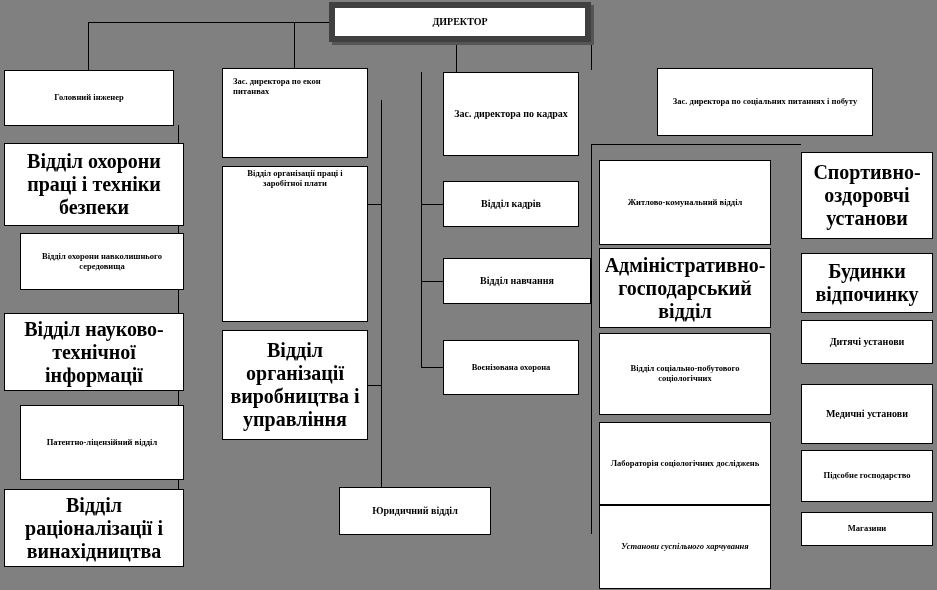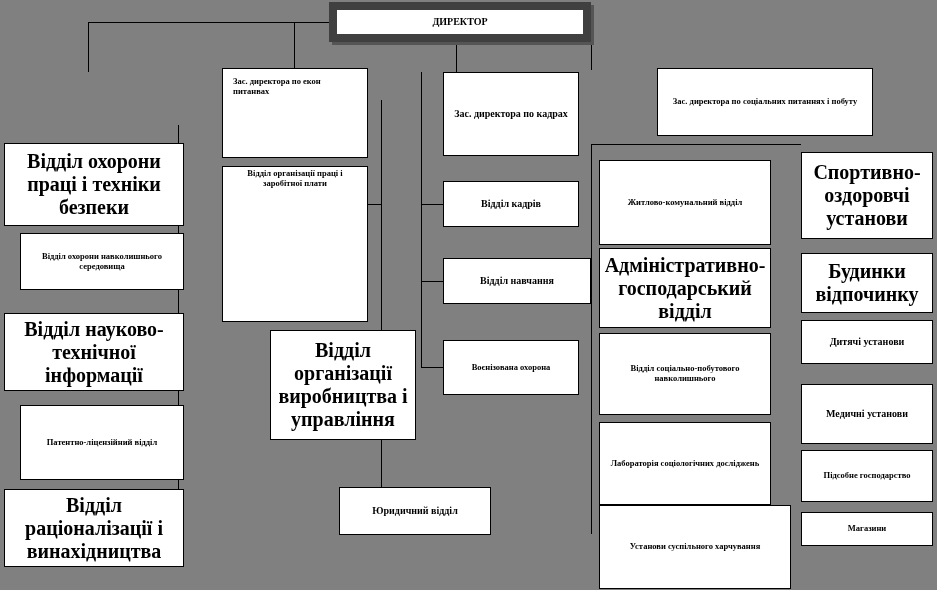--- a/index.html
+++ b/index.html
@@ -52,21 +52,21 @@
     font-size: 20px;
     font-weight: bold;
   }
   .line {
     position: absolute;
     background: #000000;
   }
   .hline { height: 1px; }
   .vline { width: 1px; }
   .director {
-    border: 8px solid #404040;
+    border: 6px solid #404040;
     box-shadow: 3px 3px 0 #555;
   }
 </style>
 </head>
 <body>
 
 <div id="chart">
 
   <div class="line hline" style="left:88px; top:22px; width:503px;"></div>
   <div class="line vline" style="left:88px; top:22px; height:50px;"></div>
@@ -91,20 +91,23 @@
   <div class="line hline" style="left:421px; top:281px; width:22px;"></div>
   <div class="line hline" style="left:421px; top:367px; width:22px;"></div>
 
   <div class="line vline" style="left:591px; top:144px; height:390px;"></div>
   <div class="line hline" style="left:591px; top:144px; width:210px;"></div>
 
   <div class="node director t-med" style="left:329px; top:2px; width:262px; height:40px;">
     <span>ДИРЕКТОР</span>
   </div>
 
+  <div class="node t-small" style="left:4px; top:70px; width:170px; height:56px;">
+    <span>Головний інженер</span>
+  </div>
 
   <div class="node t-small" style="left:222px; top:68px; width:146px; height:90px; align-items:flex-start; justify-content:flex-start; padding:8px 10px; text-align:left;">
     <span style="text-align:left;">Зас. директора по екон питанвах</span>
   </div>
 
   <div class="node t-med" style="left:443px; top:72px; width:136px; height:84px;">
     <span>Зас. директора по кадрах</span>
   </div>
 
   <div class="node t-small" style="left:646px; top:68px; width:216px; height:68px;margin-left:11px;">
@@ -128,21 +131,21 @@
   </div>
 
   <div class="node t-xl" style="left:4px; top:489px; width:180px; height:78px;">
     <span>Відділ раціоналізації і винахідництва</span>
   </div>
 
   <div class="node t-small" style="left:222px; top:166px; width:146px; height:156px; align-items:flex-start; ">
     <span>Відділ організації праці і заробітної плати</span>
   </div>
 
-  <div class="node t-xl" style="left:222px; top:330px; width:146px; height:110px;margin-left:48px;">
+  <div class="node t-xl" style="left:222px; top:330px; width:146px; height:110px;">
     <span>Відділ організації виробництва і управління</span>
   </div>
 
   <div class="node t-med" style="left:339px; top:487px; width:152px; height:48px;">
     <span>Юридичний відділ</span>
   </div>
 
   <div class="node t-med" style="left:443px; top:181px; width:136px; height:46px;">
     <span>Відділ кадрів</span>
   </div>
@@ -157,28 +160,28 @@
 
   <div class="node t-small" style="left:599px; top:160px; width:172px; height:85px;">
     <span>Житлово-комунальний відділ</span>
   </div>
 
   <div class="node t-large" style="left:599px; top:248px; width:172px; height:80px;">
     <span>Адміністративно-господарський відділ</span>
   </div>
 
   <div class="node t-small" style="left:599px; top:333px; width:172px; height:82px;">
-    <span>Відділ соціально-побутового навколишнього</span>
+    <span>Відділ соціально-побутового соціологічних</span>
   </div>
 
   <div class="node t-small" style="left:599px; top:422px; width:172px; height:83px;">
     <span>Лабораторія соціологічних досліджень</span>
   </div>
 
-  <div class="node t-small" style="left:599px; top:505px; width:192px; height:84px;">
+  <div class="node t-small" style="left:599px; top:505px; width:172px; height:84px;font-style:italic;">
     <span>Установи суспільного харчування</span>
   </div>
 
   <div class="node t-xl" style="left:801px; top:152px; width:132px; height:87px;">
     <span>Спортивно-оздоровчі установи</span>
   </div>
 
   <div class="node t-xl" style="left:801px; top:253px; width:132px; height:60px;">
     <span>Будинки відпочинку</span>
   </div>

